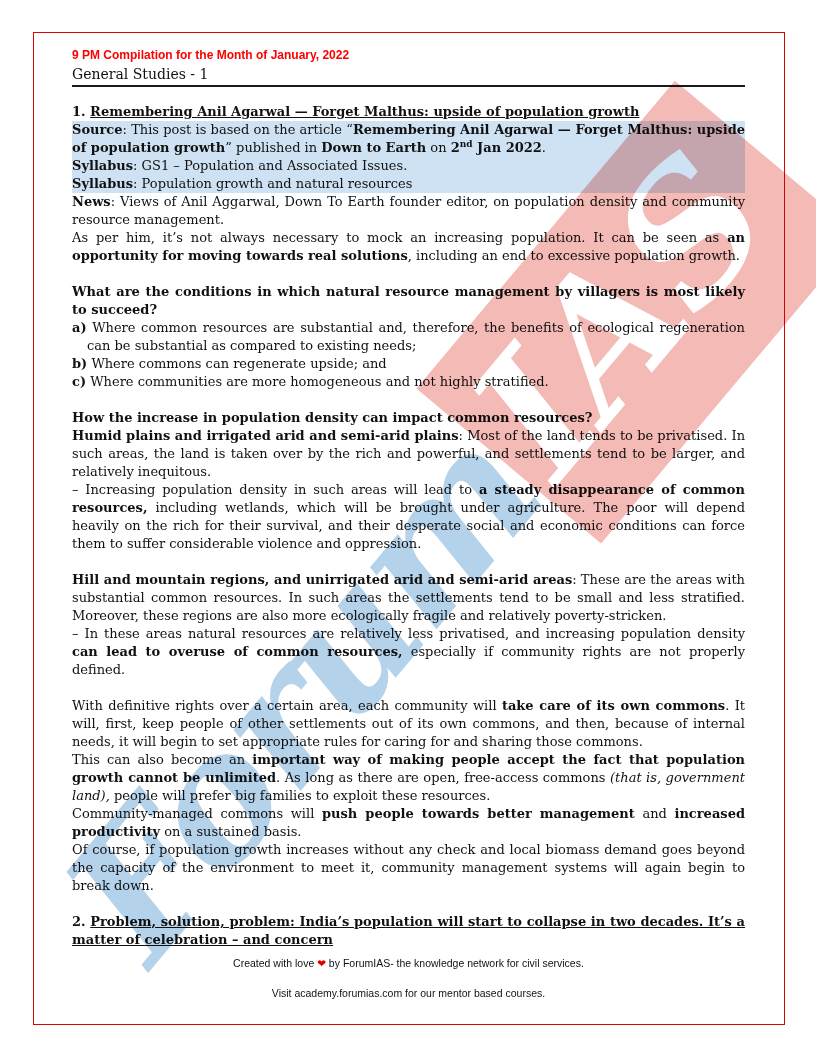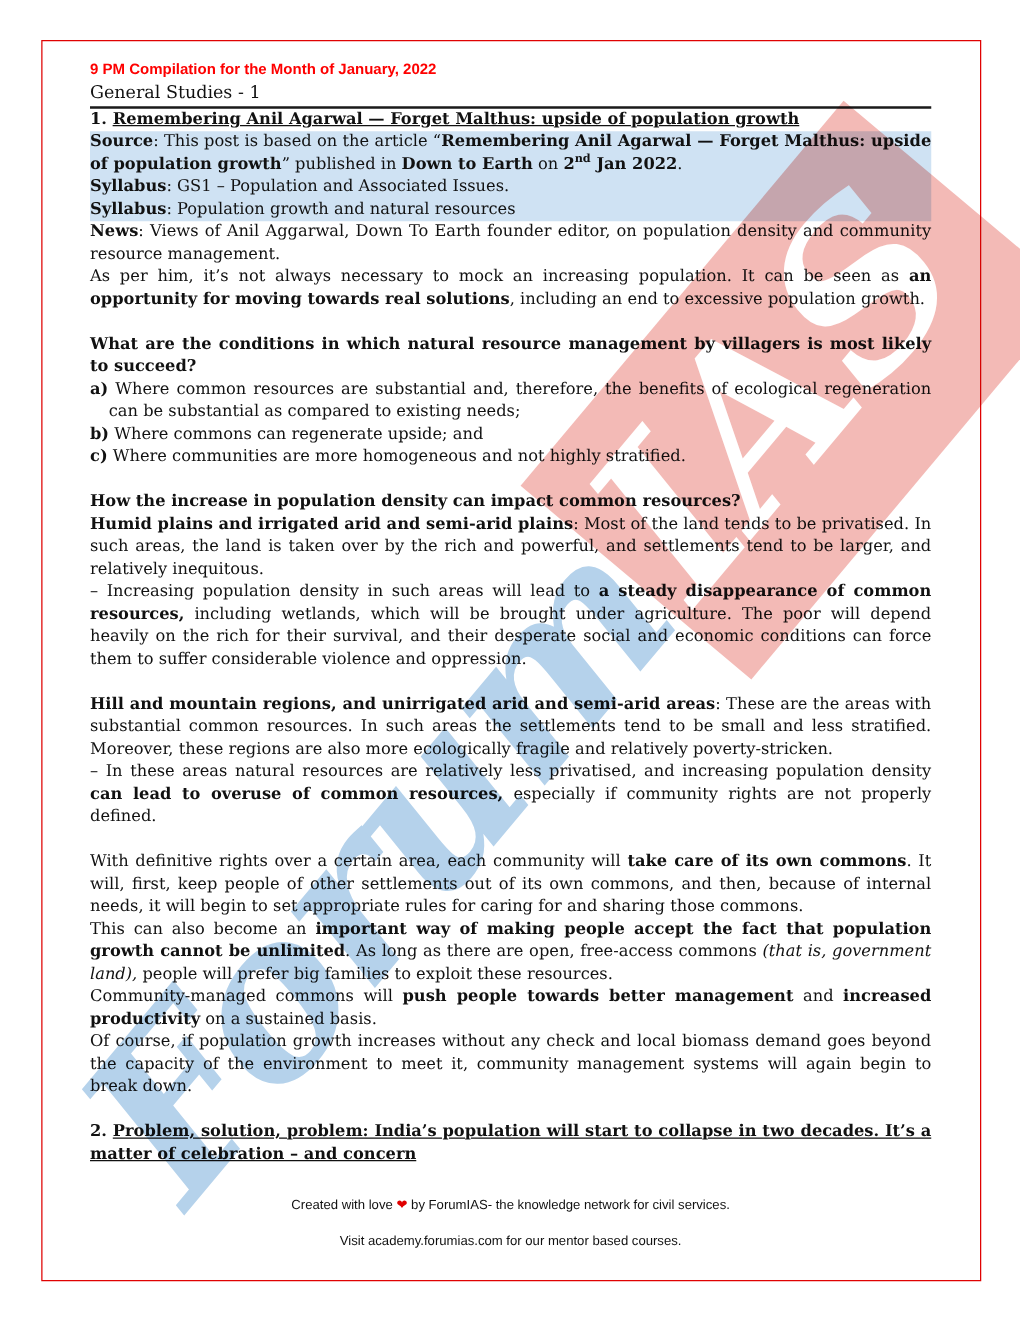--- a/index.html
+++ b/index.html
@@ -28,21 +28,21 @@
   }
   
   .content { position:absolute; left:72px; top:48px; width:673px; z-index:1; }
   .doc-title {
     width:526px; text-align:left;
     font-family:"Liberation Sans", sans-serif; font-weight:bold; font-size:12px;
     color:var(--title-red, #fe0000);
   }
   .subject { font-weight:normal; font-size:14px; margin-top:4px; }
   .rule { border-bottom:2px solid #1a1a1a; margin-top:3px; }
-  .article { font-size:13px; line-height:18px; text-align:justify; }
+  .article { margin-top:16px; font-size:13px; line-height:18px; text-align:justify; }
   .para { margin:0; }
   .spacer { height:18px; }
   .hang { padding-left:15px; text-indent:-15px; }
   .highlight { background:var(--highlight-blue, #cfe2f3); }
   .b { font-weight:bold; }
   .i { font-style:italic; }
   .u { text-decoration:underline; }
   sup { font-size:9px; line-height:0; vertical-align:super; }
   
   .footer-line {

